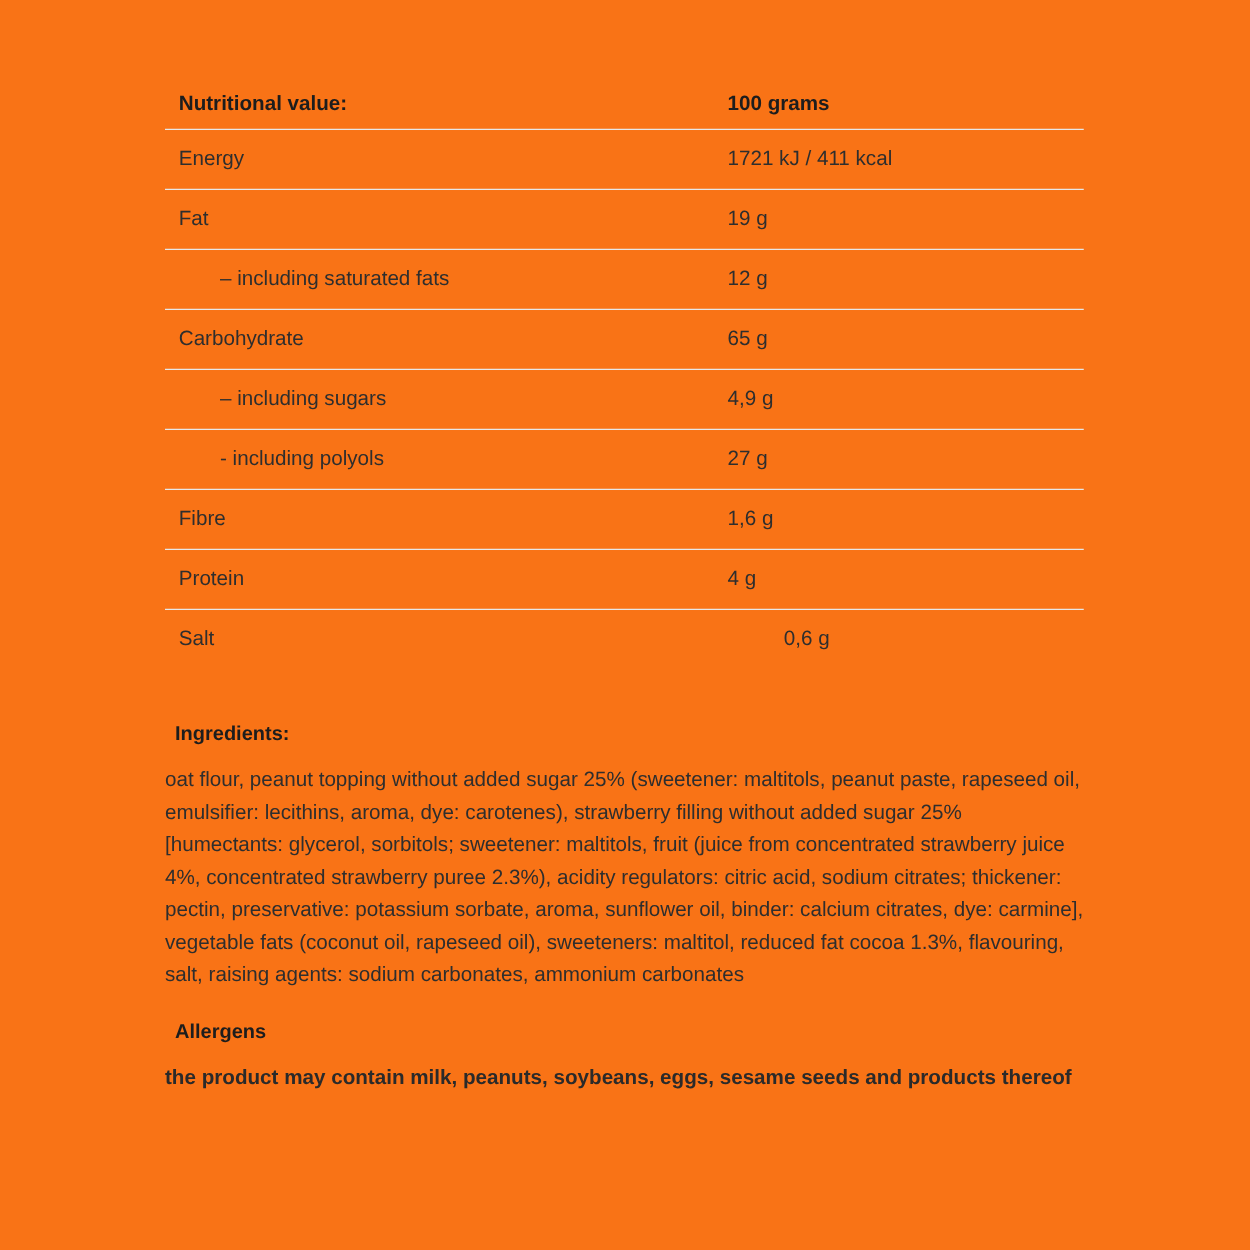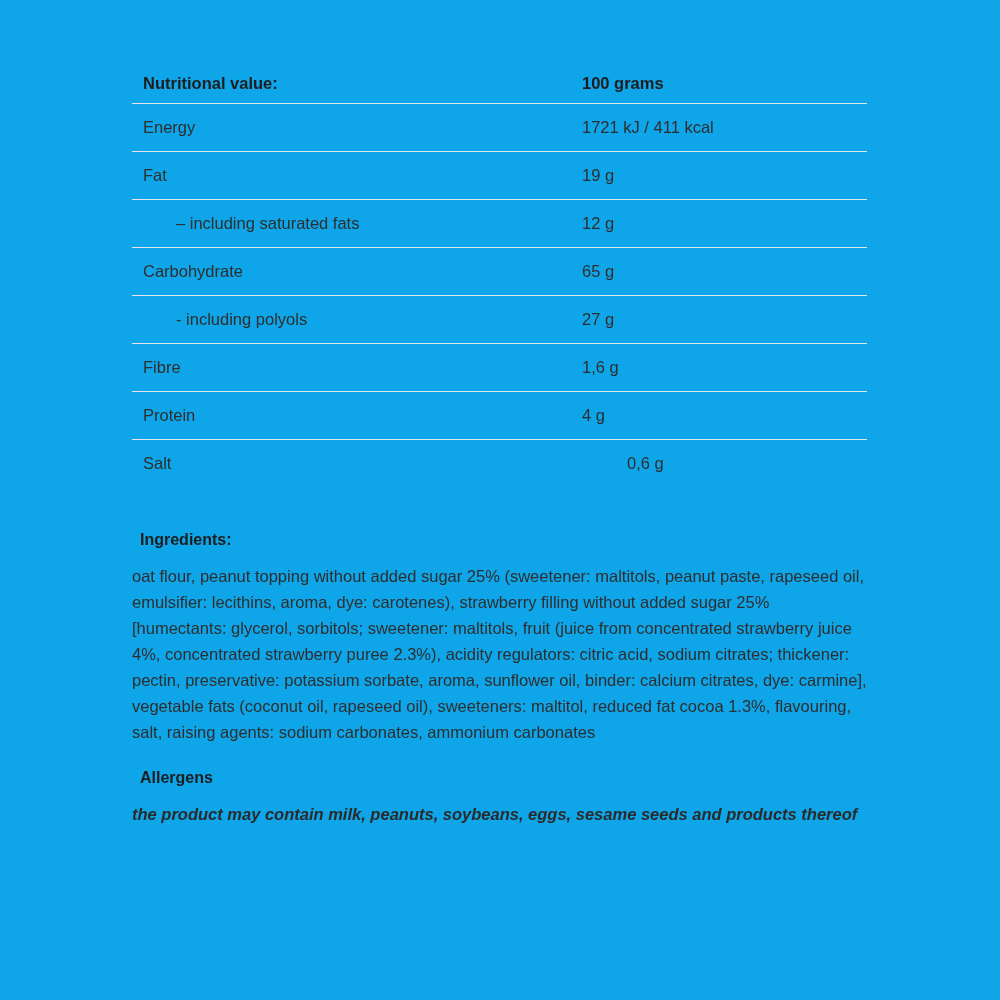--- a/index.html
+++ b/index.html
@@ -5,21 +5,21 @@
   html, body {
     margin: 0;
     padding: 0;
     background: #ffffff;
     font-family: "Liberation Sans", sans-serif;
   }
   .page {
     position: relative;
     width: 1000px;
     height: 1000px;
-    background: #0ea5e9;
+    background: #f97316;
     overflow: hidden;
   }
   .content {
     position: absolute;
     left: 132px;
     top: 64px;
     width: 735px;
     color: #2e2e2e;
   }
   
@@ -70,21 +70,20 @@
     margin: 14px 0 0 0;
     font-size: 16.5px;
     line-height: 26px;
     color: #2e2e2e;
   }
   .allergens-heading {
     margin-top: 24px;
   }
   .allergens-text {
     margin-top: 14px;
-    font-style: italic;
     font-weight: bold;
     color: #2a2a2a;
   }
 </style>
 </head>
 <body>
 
 <div class="page">
   <div class="content">
 
@@ -108,20 +107,24 @@
       <div class="n-row indent">
         <div class="n-cell n-label">– including saturated fats</div>
         <div class="n-cell n-value">12 g</div>
       </div>
 
       <div class="n-row">
         <div class="n-cell n-label">Carbohydrate</div>
         <div class="n-cell n-value">65 g</div>
       </div>
 
+      <div class="n-row indent">
+        <div class="n-cell n-label">– including sugars</div>
+        <div class="n-cell n-value">4,9 g</div>
+      </div>
 
       <div class="n-row indent">
         <div class="n-cell n-label">- including polyols</div>
         <div class="n-cell n-value">27 g</div>
       </div>
 
       <div class="n-row">
         <div class="n-cell n-label">Fibre</div>
         <div class="n-cell n-value">1,6 g</div>
       </div>

